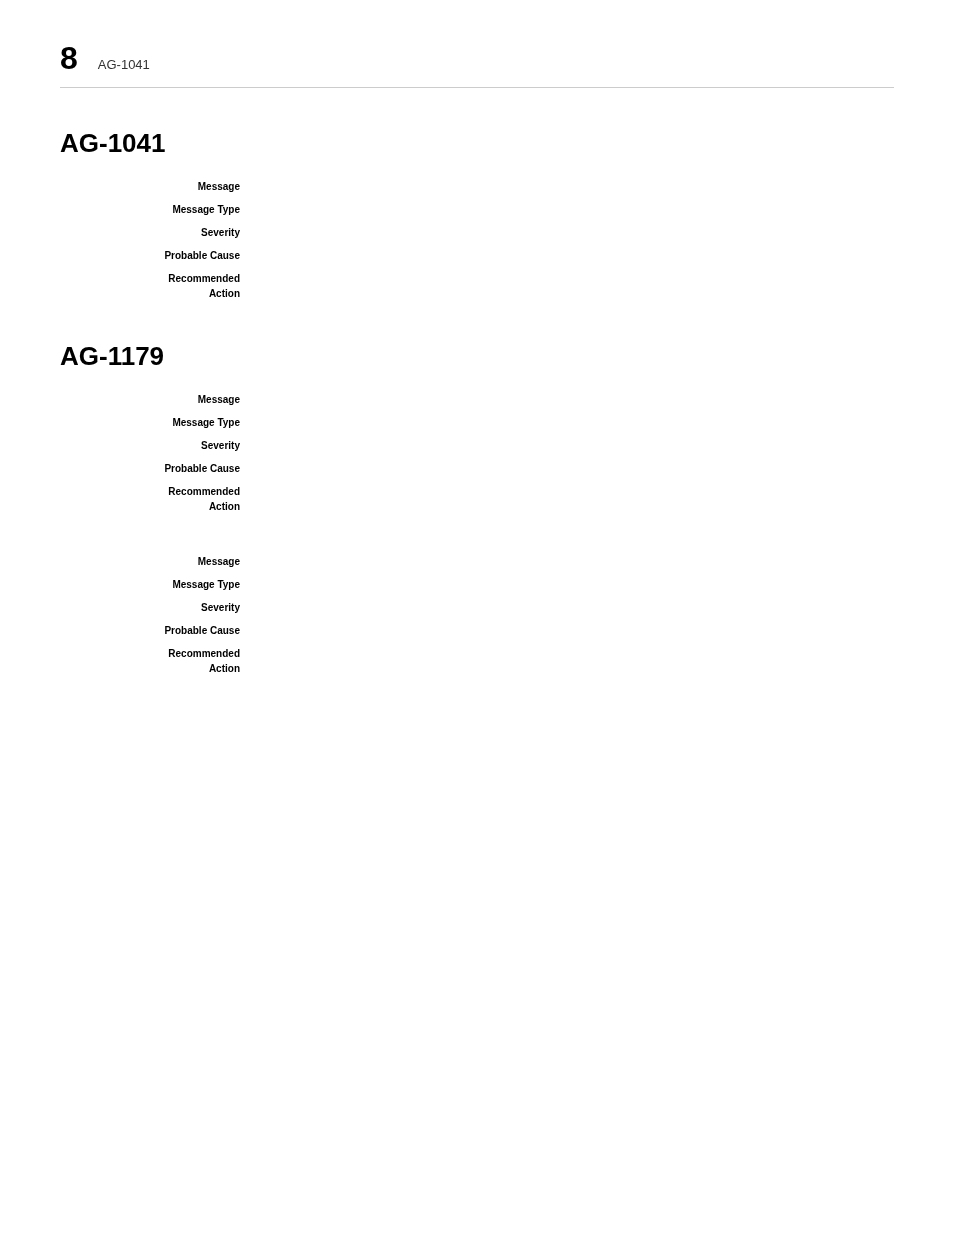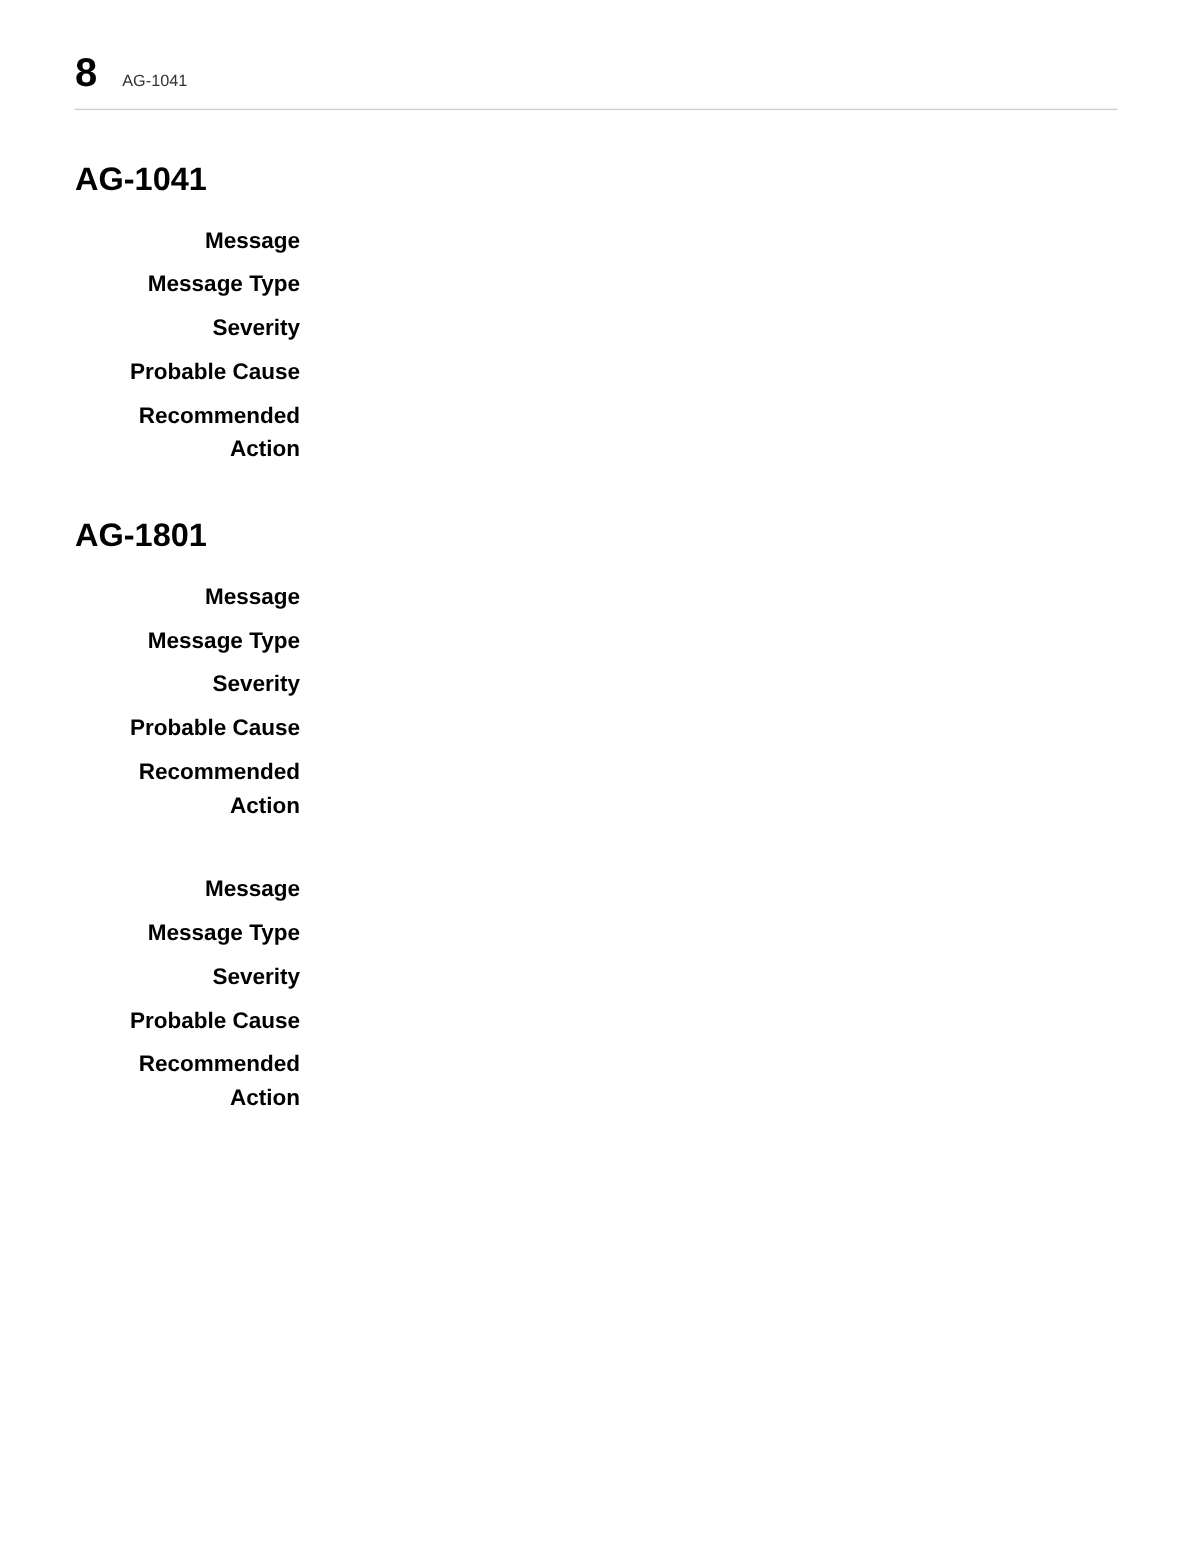--- a/index.html
+++ b/index.html
@@ -51,21 +51,21 @@
       display: flex;
       margin-bottom: 8px;
     }
 
     .field-label {
       width: 200px;
       min-width: 200px;
       text-align: right;
       padding-right: 20px;
       font-weight: bold;
-      font-size: 18px;
+      font-size: 10px;
       line-height: 1.5;
     }
 
     .field-value {
       flex: 1;
       font-size: 13px;
       line-height: 1.5;
     }
   </style>
 </head>
@@ -95,21 +95,21 @@
         <div class="field-label" style="white-space: pre-line;">Probable Cause</div>
         <div class="field-value"></div>
       </div>
       <div class="field-row">
         <div class="field-label" style="white-space: pre-line;">Recommended
 Action</div>
         <div class="field-value"></div>
       </div>
     </div>
     <div class="entry">
-      <div class="entry-title">AG-1801</div>
+      <div class="entry-title">AG-1179</div>
       <div class="field-row">
         <div class="field-label" style="white-space: pre-line;">Message</div>
         <div class="field-value"></div>
       </div>
       <div class="field-row">
         <div class="field-label" style="white-space: pre-line;">Message Type</div>
         <div class="field-value"></div>
       </div>
       <div class="field-row">
         <div class="field-label" style="white-space: pre-line;">Severity</div>

